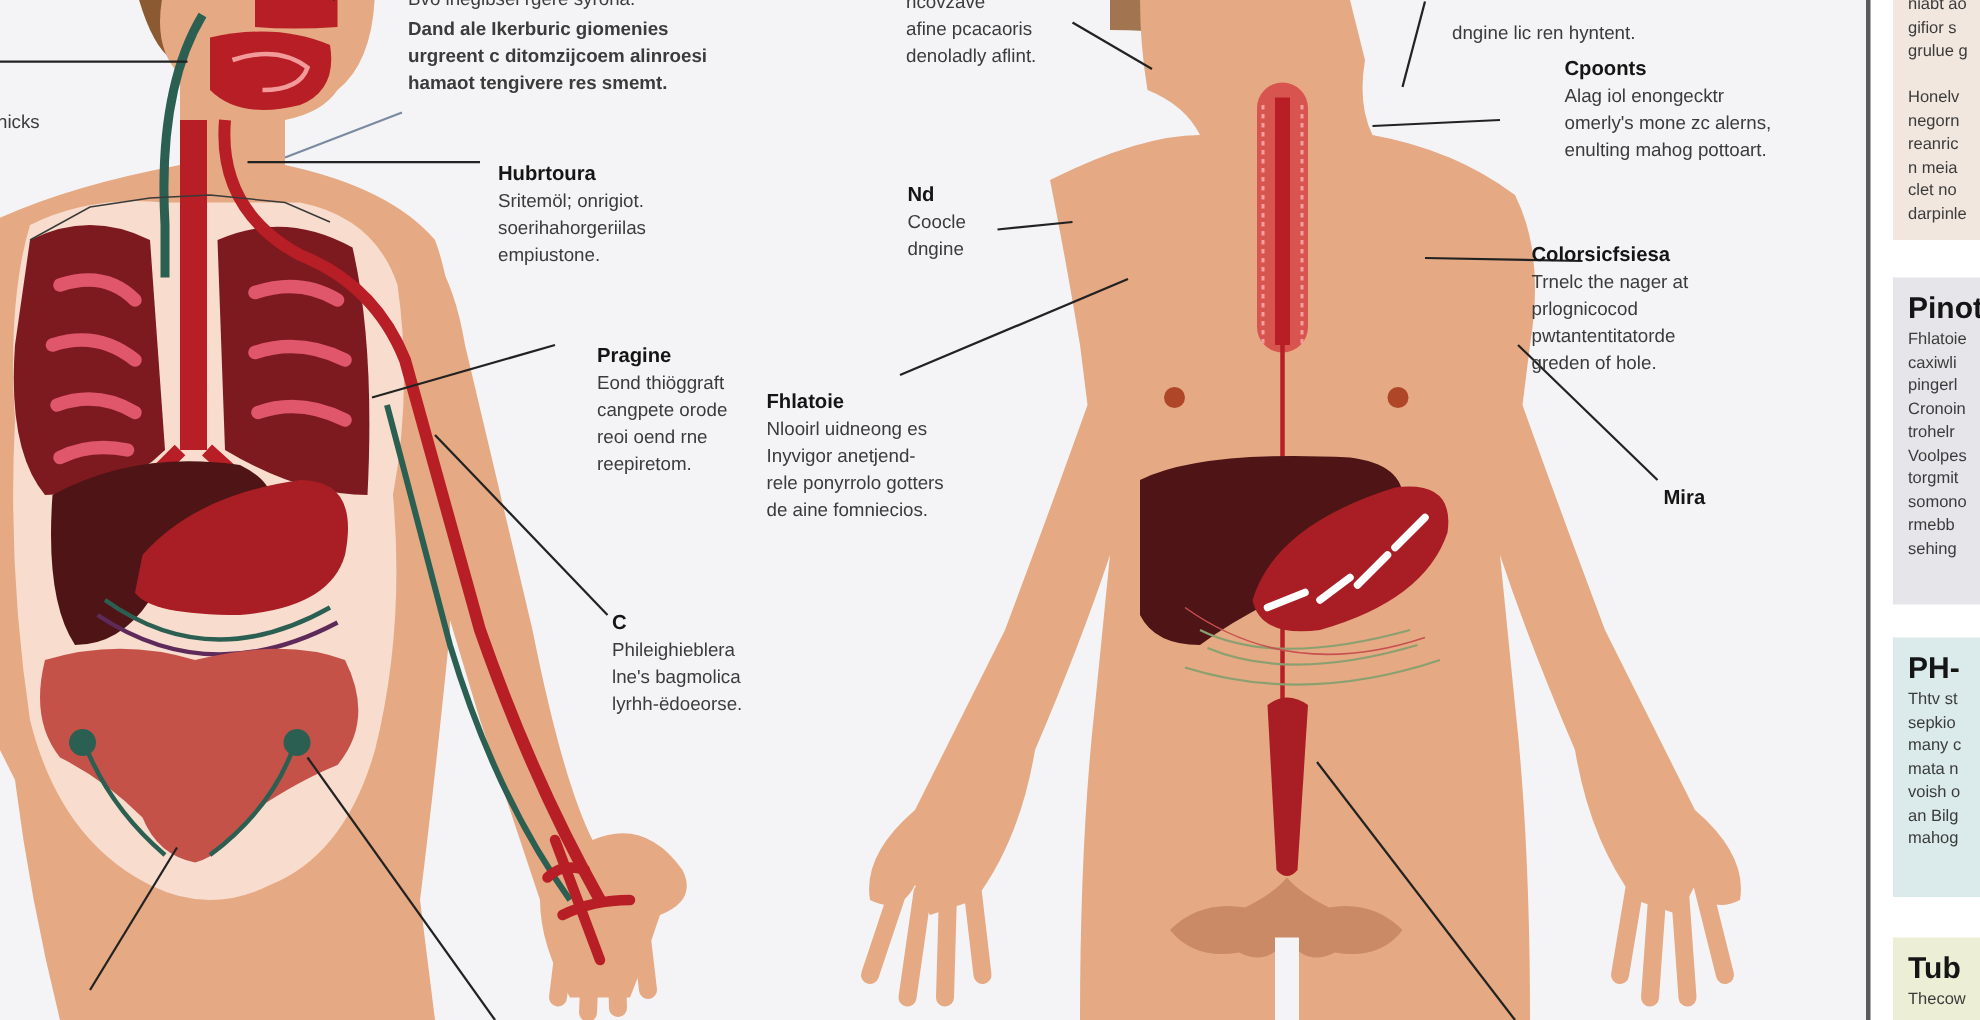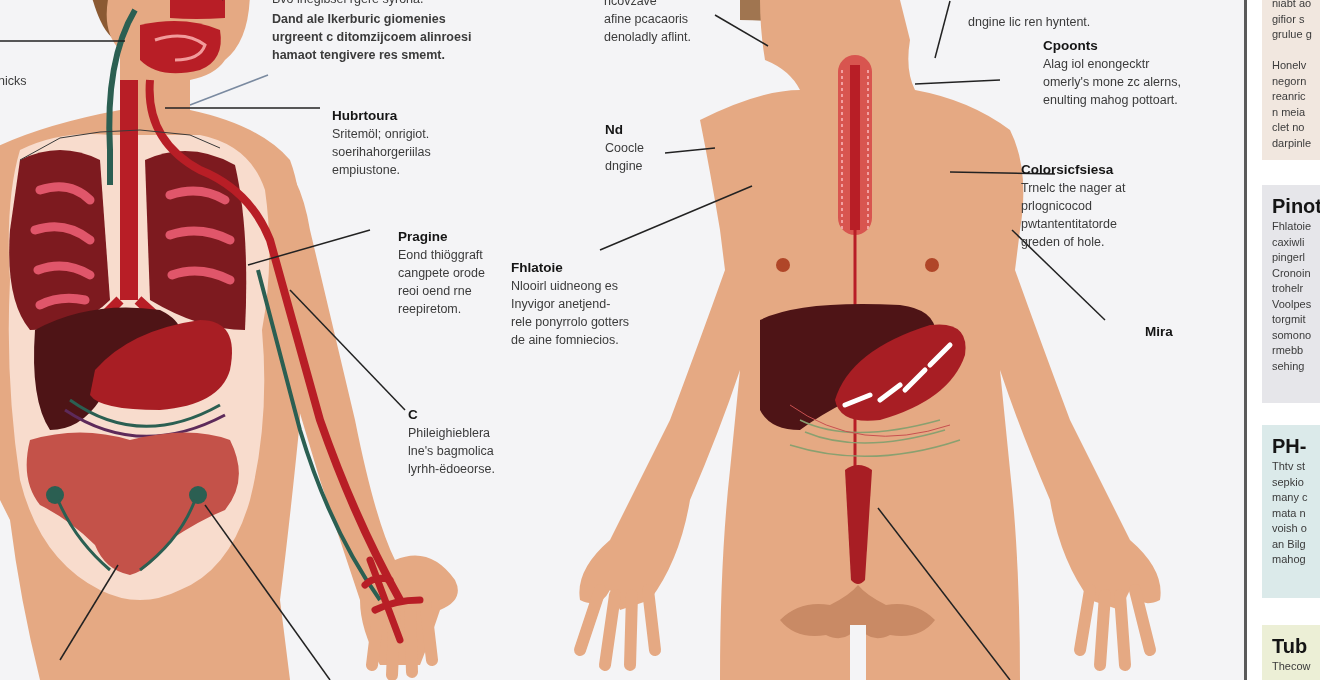--- a/index.html
+++ b/index.html
@@ -181,21 +181,21 @@
 omerly's mone zc alerns,
 enulting mahog pottoart.</span>
   </div>
   <div class="label" style="left:1021px; top:161px;">
     <span class="t">Colorsicfsiesa</span>
     <span class="b">Trnelc the nager at
 prlognicocod
 pwtantentitatorde
 greden of hole.</span>
   </div>
-  <div class="label" style="left:1109px; top:323px;margin-left:36px;">
+  <div class="label" style="left:1109px; top:323px;">
     <span class="t">Mira</span>
   </div>
 
   <div class="panel-bg"></div>
   <div class="panel-sep"></div>
 
   <div class="card" style="top:-12px; height:172px; background:#f1e7df;">
     <div class="ct"></div>
     <div class="cb">niabt ao
 gifior s

